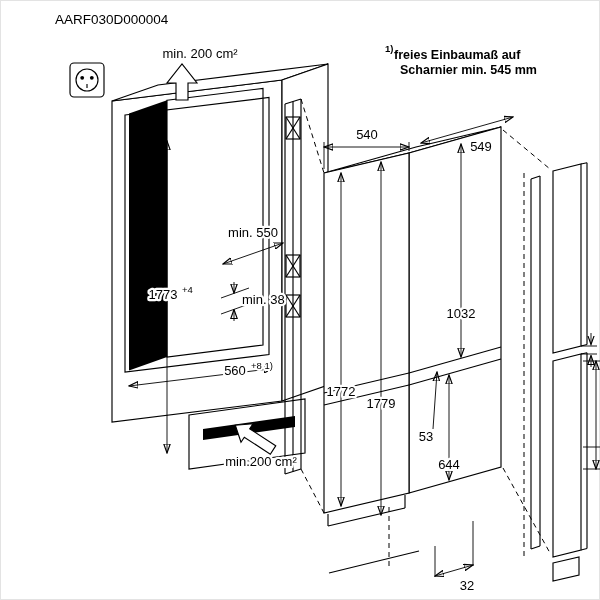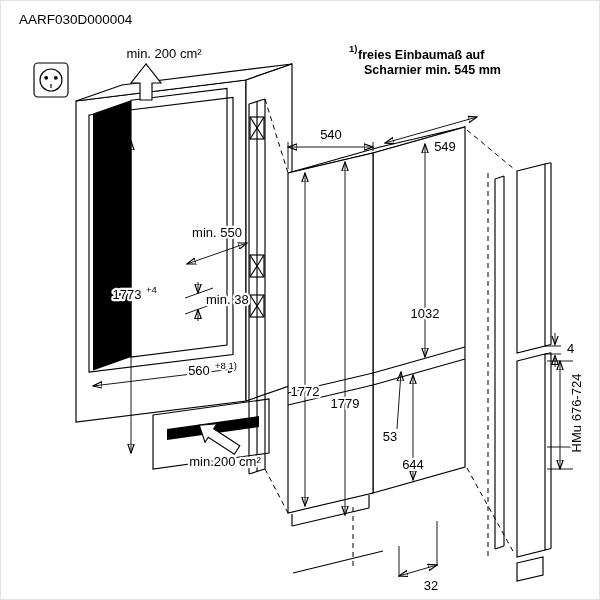--- a/index.html
+++ b/index.html
@@ -1,16 +1,16 @@
 <!DOCTYPE html>
 <html><head>
 <meta charset="utf-8">
 <style>
   html,body{margin:0;padding:0;background:#fff;}
-  #stage{width:600px;height:600px;position:relative;background:#fff;box-sizing:border-box;border:1px solid #e3e3e3;}
+  #stage{width:600px;height:600px;position:relative;background:#fff;box-sizing:border-box;border:1px solid #e3e3e3;padding-left:36px;}
   svg{display:block;}
   svg line, svg path, svg rect, svg circle, svg polygon, svg polyline{stroke:#000;fill:none;stroke-width:1.15;stroke-linecap:butt;stroke-linejoin:miter;}
   .w{fill:#fff;}
   .k{fill:#000;stroke:none;}
   .thin{stroke-width:0.9;}
   .dash{stroke-dasharray:5 4;stroke-width:1;}
   svg text{fill:#000;stroke:none;font-family:"Liberation Sans","DejaVu Sans",sans-serif;}
   .dim{font-size:13px;paint-order:stroke;stroke:#fff;stroke-width:4.5px;stroke-linejoin:round;}
   .sup{font-size:9.5px;paint-order:stroke;stroke:#fff;stroke-width:4px;stroke-linejoin:round;}
   .hdr{font-size:13.5px;}

